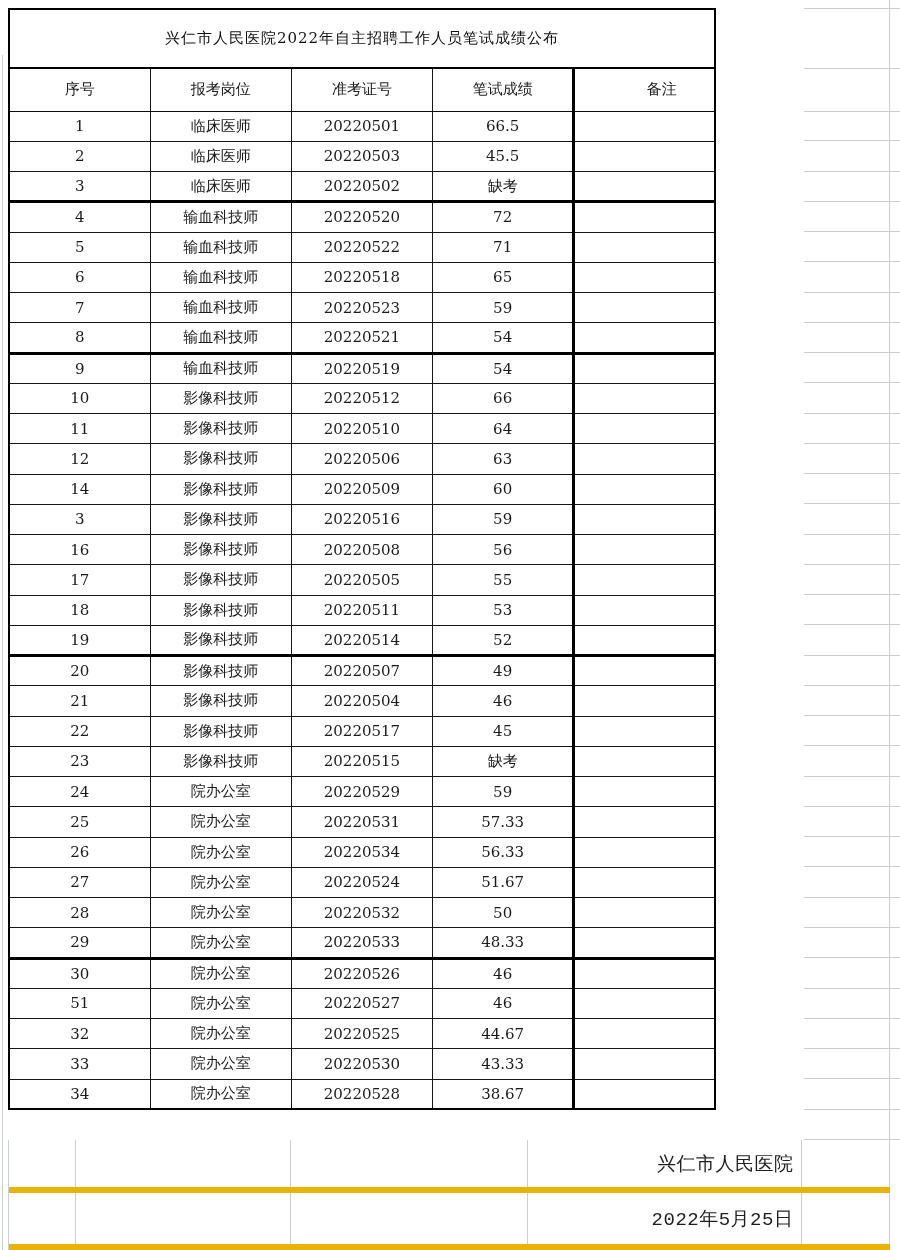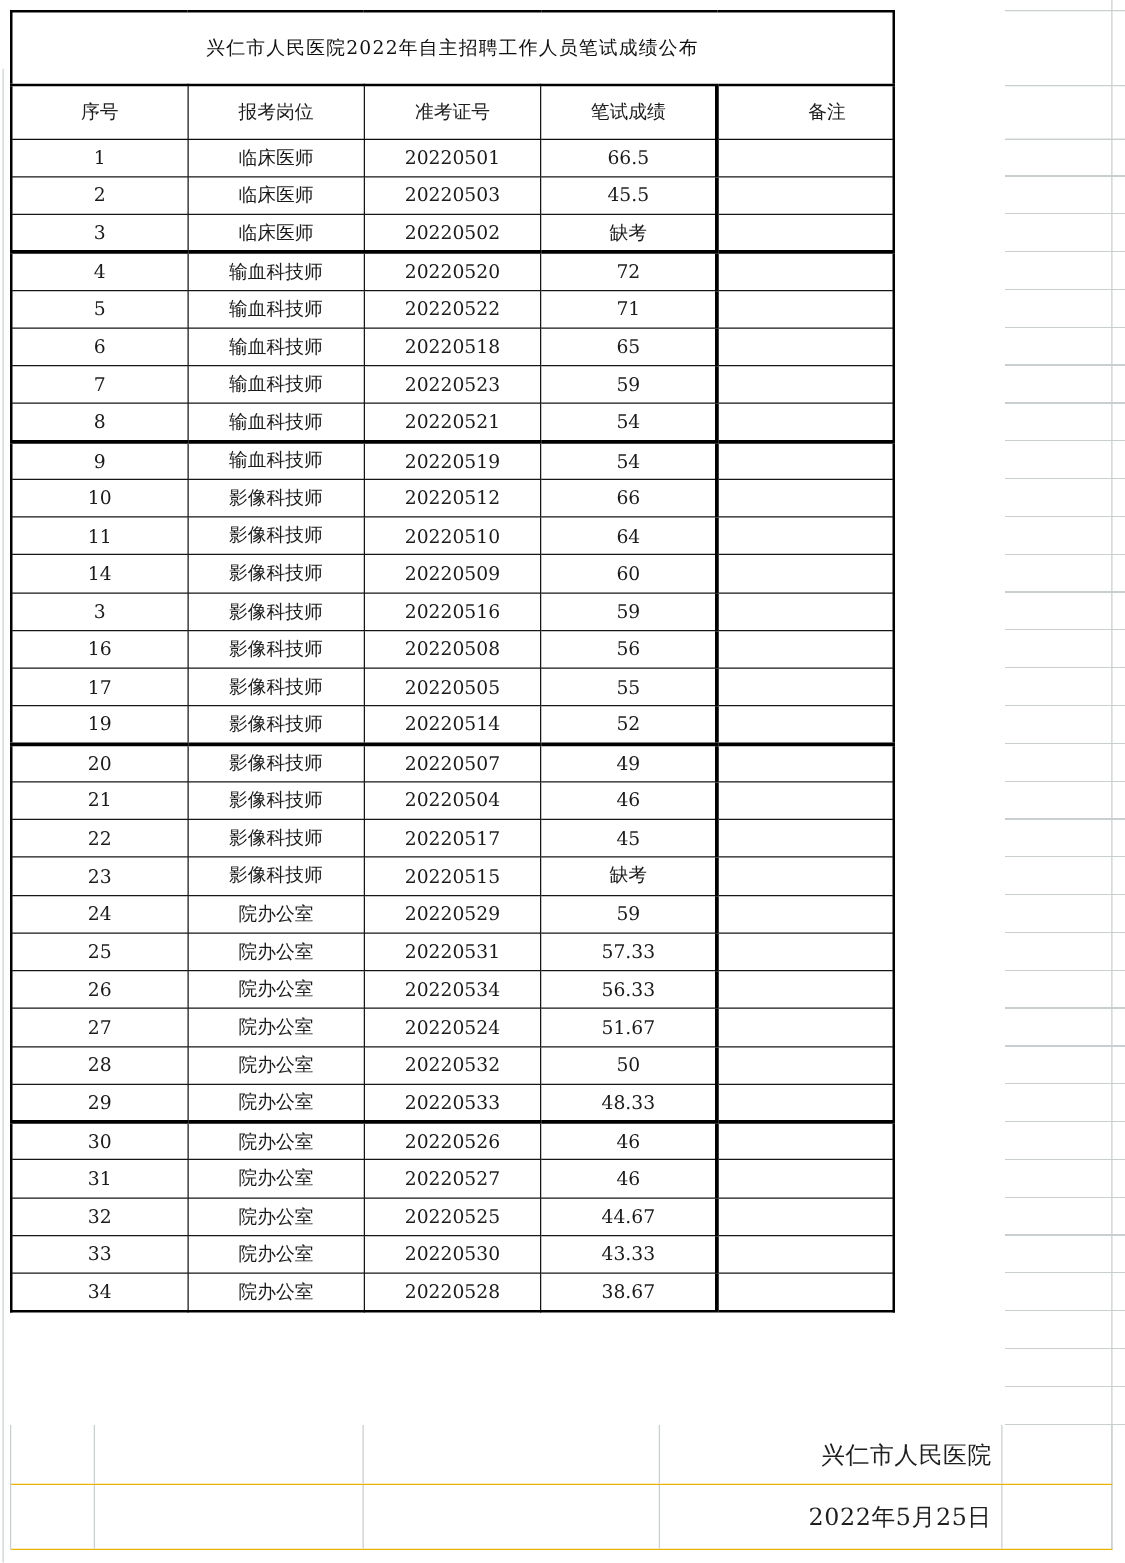--- a/index.html
+++ b/index.html
@@ -40,21 +40,21 @@
   .strip-rows{
     position:absolute;left:0;top:111px;width:96px;height:1029px;
     background-image:repeating-linear-gradient(to bottom,
       transparent 0, transparent 29.26px, #c9ced0 29.26px, #c9ced0 30.26px);
   }
   
   .footer-grid{
     position:absolute;left:8px;top:1140px;width:881px;
     border-left:1px solid #c9ced0;
   }
-  .fg-row{display:flex;border-bottom:1px solid #eab308;}
+  .fg-row{display:flex;border-bottom:6px solid #eab308;font-family:Liberation Mono, monospace;}
   .fg-row1{height:47px;}
   .fg-row2{height:51px;}
   .fg-cell{border-right:1px solid #c9ced0;height:100%;}
   .fg-c1{width:66px;}
   .fg-c2{width:215px;}
   .fg-c3{width:237px;}
   .fg-sig{
     width:276px;display:flex;align-items:center;justify-content:flex-end;
     padding-right:8px;box-sizing:border-box;
     font-size:19px;color:#1f1f1f;letter-spacing:0.5px;
@@ -168,20 +168,27 @@
       </tr>
 
       <tr class="data">
         <td>11</td>
         <td>影像科技师</td>
         <td>20220510</td>
         <td>64</td>
         <td></td>
       </tr>
 
+      <tr class="data">
+        <td>12</td>
+        <td>影像科技师</td>
+        <td>20220506</td>
+        <td>63</td>
+        <td></td>
+      </tr>
 
 
       <tr class="data">
         <td>14</td>
         <td>影像科技师</td>
         <td>20220509</td>
         <td>60</td>
         <td></td>
       </tr>
 
@@ -202,20 +209,27 @@
       </tr>
 
       <tr class="data">
         <td>17</td>
         <td>影像科技师</td>
         <td>20220505</td>
         <td>55</td>
         <td></td>
       </tr>
 
+      <tr class="data">
+        <td>18</td>
+        <td>影像科技师</td>
+        <td>20220511</td>
+        <td>53</td>
+        <td></td>
+      </tr>
 
       <tr class="data thick">
         <td>19</td>
         <td>影像科技师</td>
         <td>20220514</td>
         <td>52</td>
         <td></td>
       </tr>
 
       <tr class="data">
@@ -300,21 +314,21 @@
 
       <tr class="data">
         <td>30</td>
         <td>院办公室</td>
         <td>20220526</td>
         <td>46</td>
         <td></td>
       </tr>
 
       <tr class="data">
-        <td>31</td>
+        <td>51</td>
         <td>院办公室</td>
         <td>20220527</td>
         <td>46</td>
         <td></td>
       </tr>
 
       <tr class="data">
         <td>32</td>
         <td>院办公室</td>
         <td>20220525</td>

